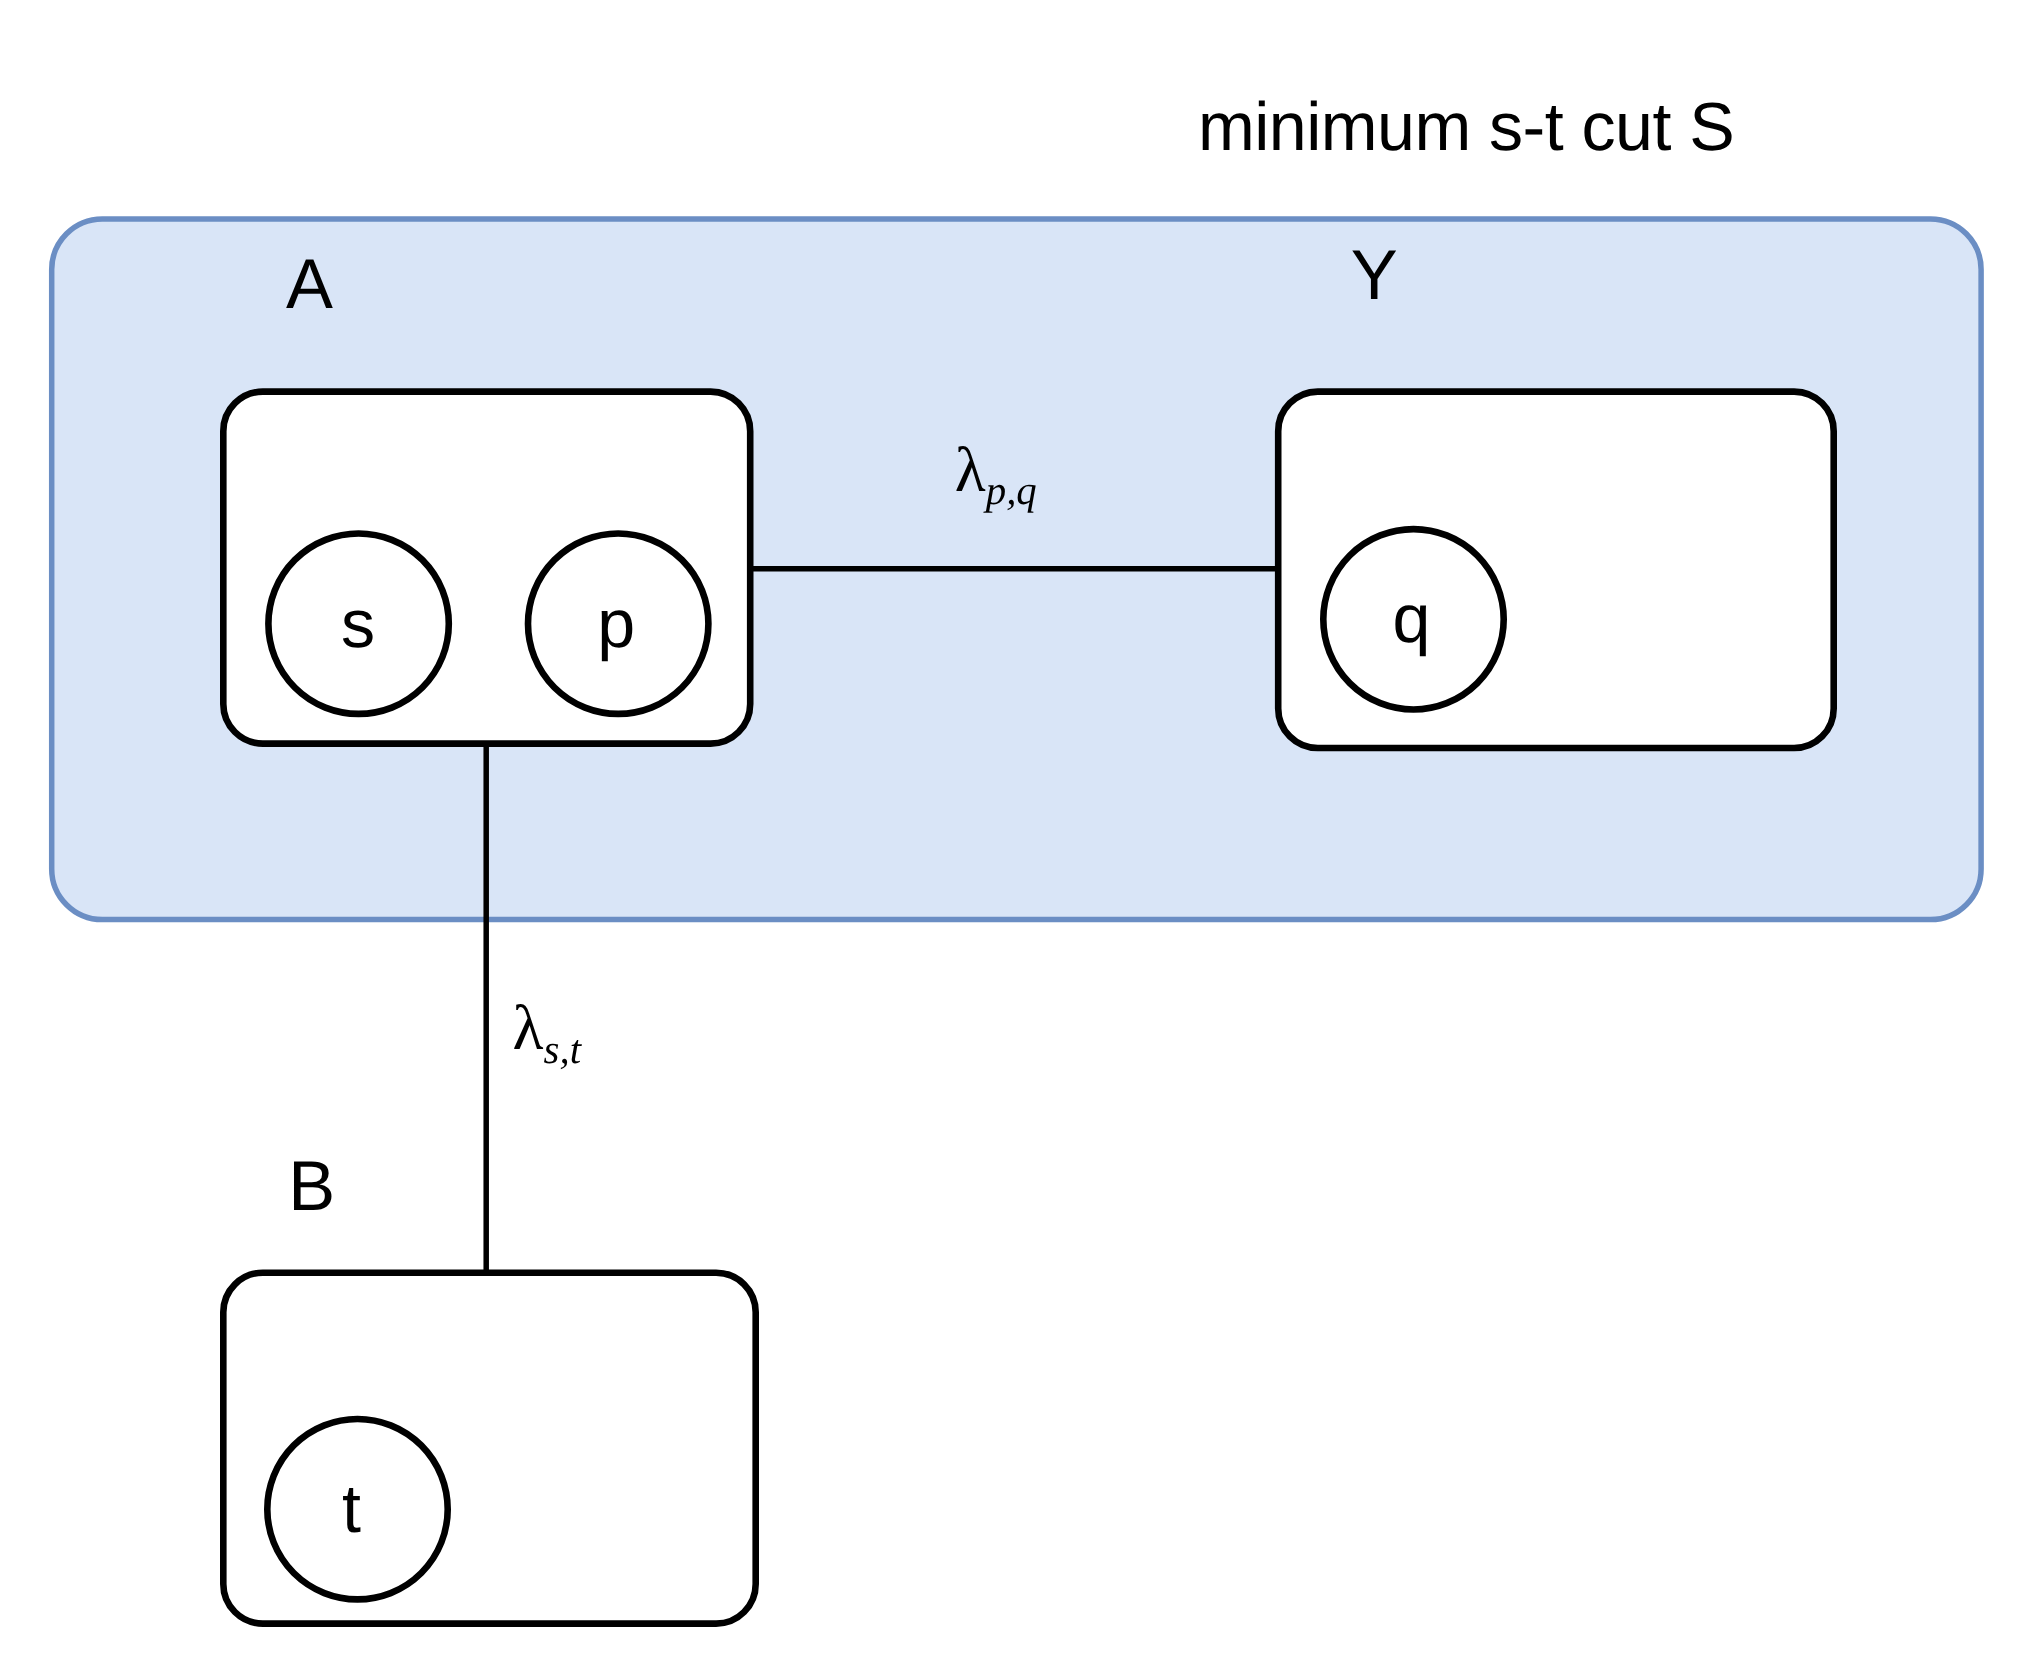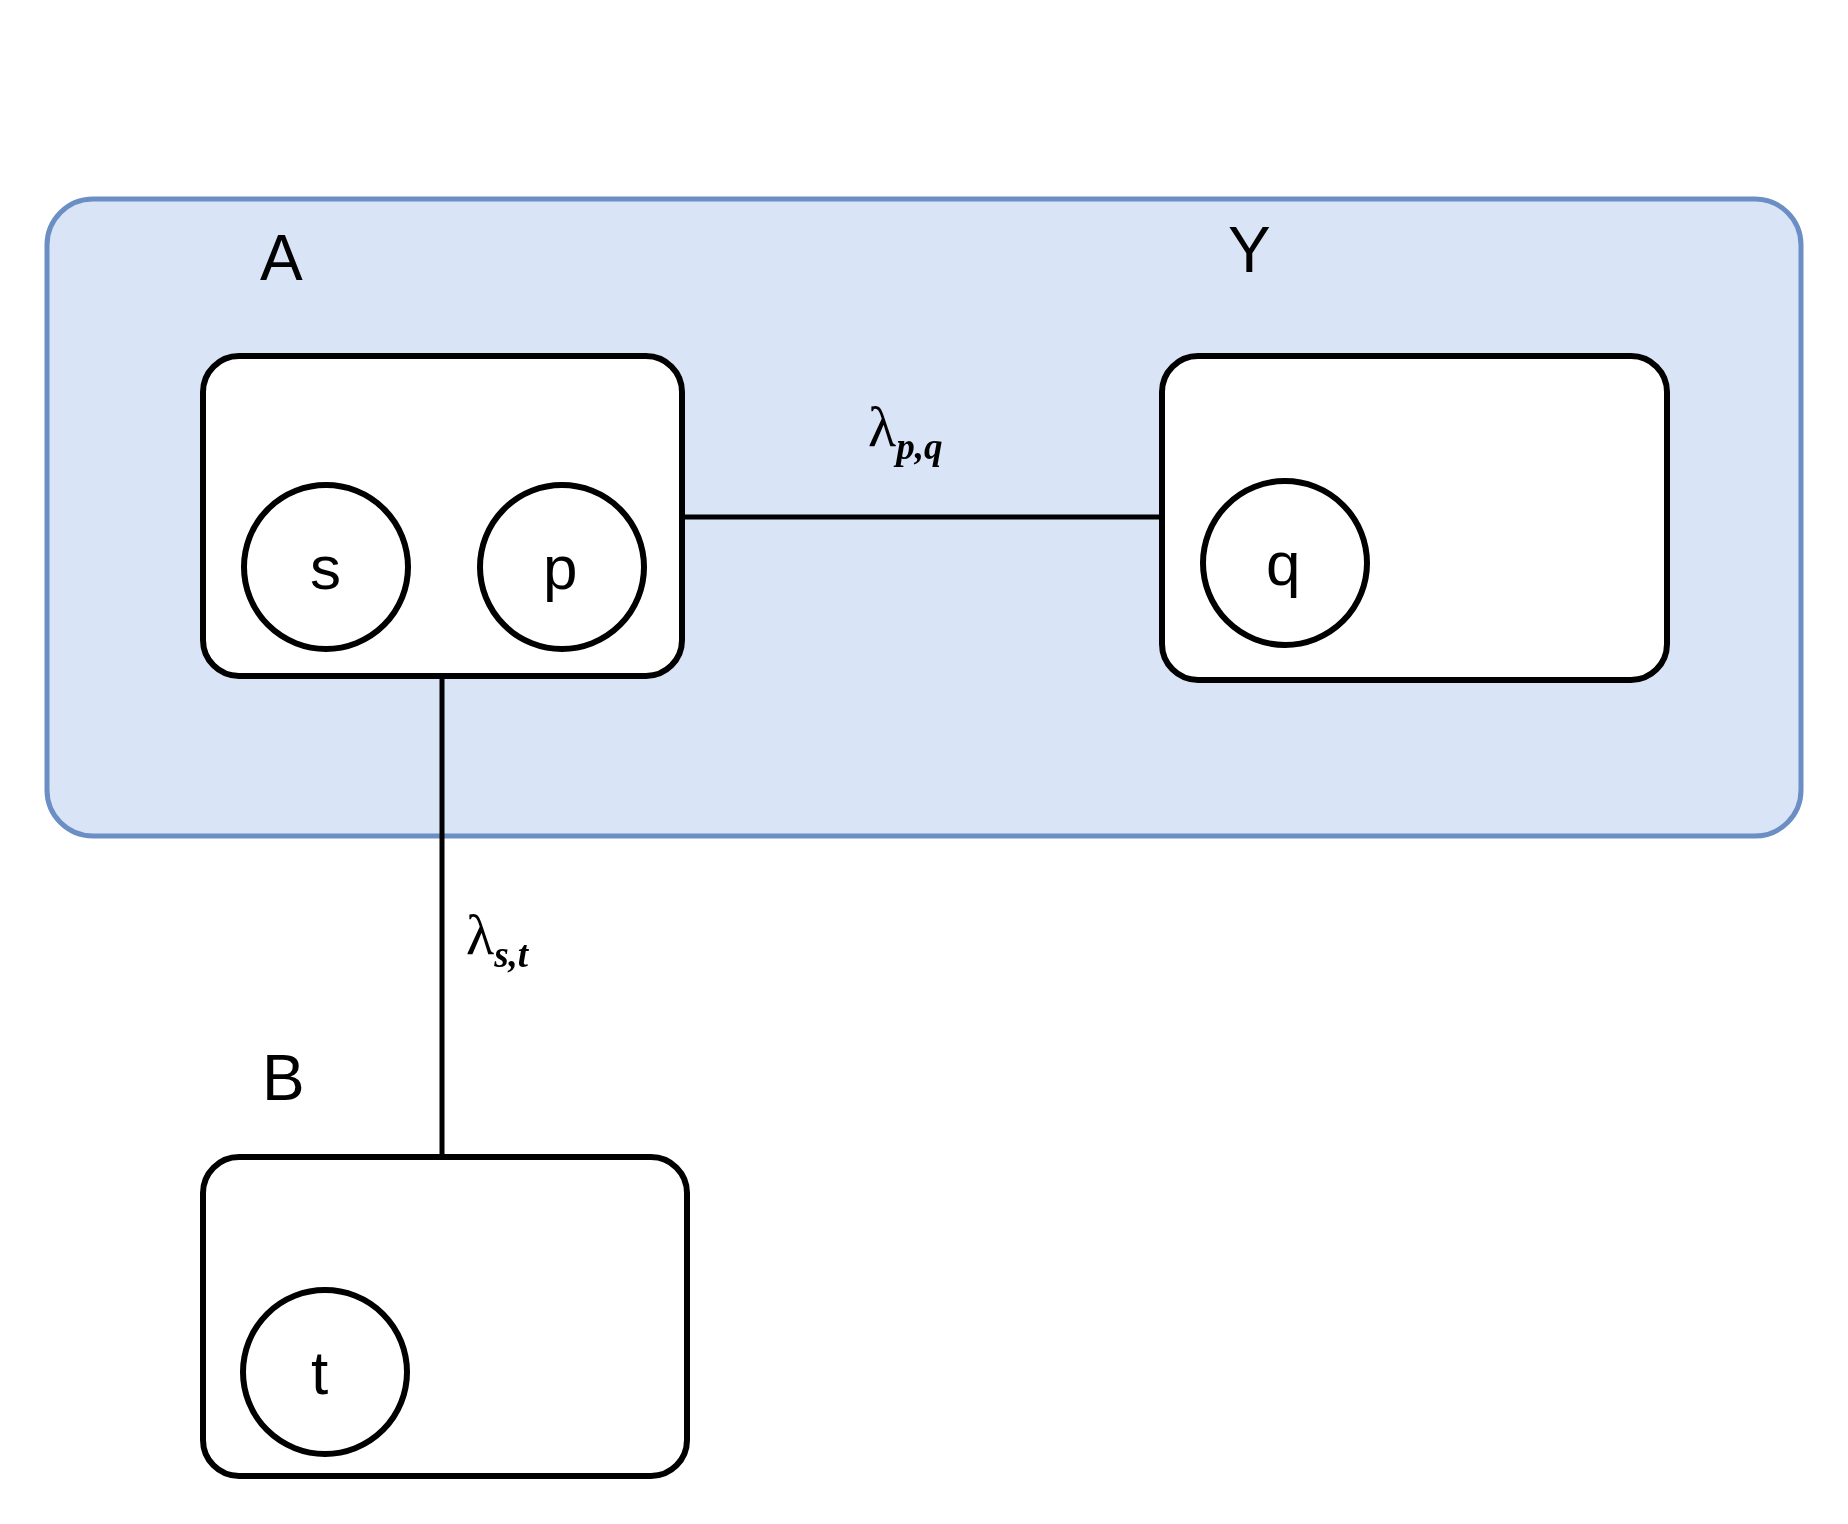--- a/index.html
+++ b/index.html
@@ -45,21 +45,20 @@
   }
   .edge-label {
     font-family: "Liberation Serif", serif;
     font-style: italic;
     font-size: 58px;
   }
   .edge-label .sub {
     font-size: 0.64em;
     vertical-align: sub;
     font-style: italic;
-    font-weight: bold;
   }
   .lam {
     font-style: normal;
   }
 </style>
 </head>
 <body>
 
 <div id="stage">
 
@@ -76,20 +75,21 @@
     <rect x="1162" y="356" width="505" height="324" rx="36" ry="36" fill="#ffffff" stroke="#000000" stroke-width="6"></rect>
 
     <rect x="203" y="1157" width="484" height="319" rx="36" ry="36" fill="#ffffff" stroke="#000000" stroke-width="6"></rect>
 
     <circle cx="326" cy="567" r="82" fill="#ffffff" stroke="#000000" stroke-width="6"></circle>
     <circle cx="562" cy="567" r="82" fill="#ffffff" stroke="#000000" stroke-width="6"></circle>
     <circle cx="1285" cy="563" r="82" fill="#ffffff" stroke="#000000" stroke-width="6"></circle>
     <circle cx="325" cy="1372" r="82" fill="#ffffff" stroke="#000000" stroke-width="6"></circle>
   </svg>
 
+  <div class="txt title-text" style="left:1089px; top:85px;">minimum s-t cut S</div>
 
   <div class="txt group-label" style="left:260px; top:226px;">A</div>
 
   <div class="txt group-label" style="left:1228px; top:218px;">Y</div>
 
   <div class="txt group-label" style="left:262px; top:1046px;">B</div>
 
   <div class="txt node-label" style="left:310px; top:537px;">s</div>
 
   <div class="txt node-label" style="left:543px; top:537px;">p</div>

